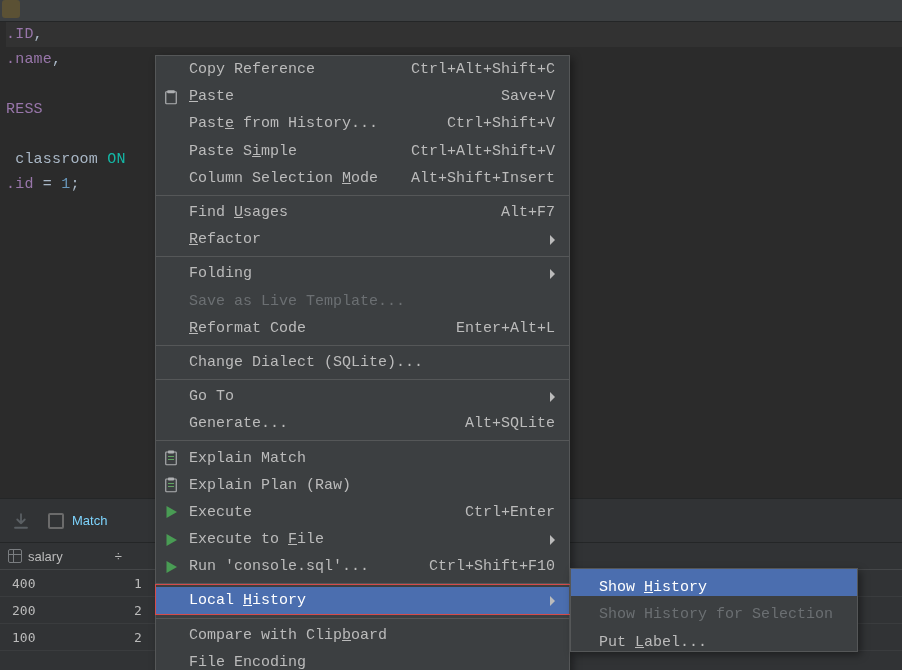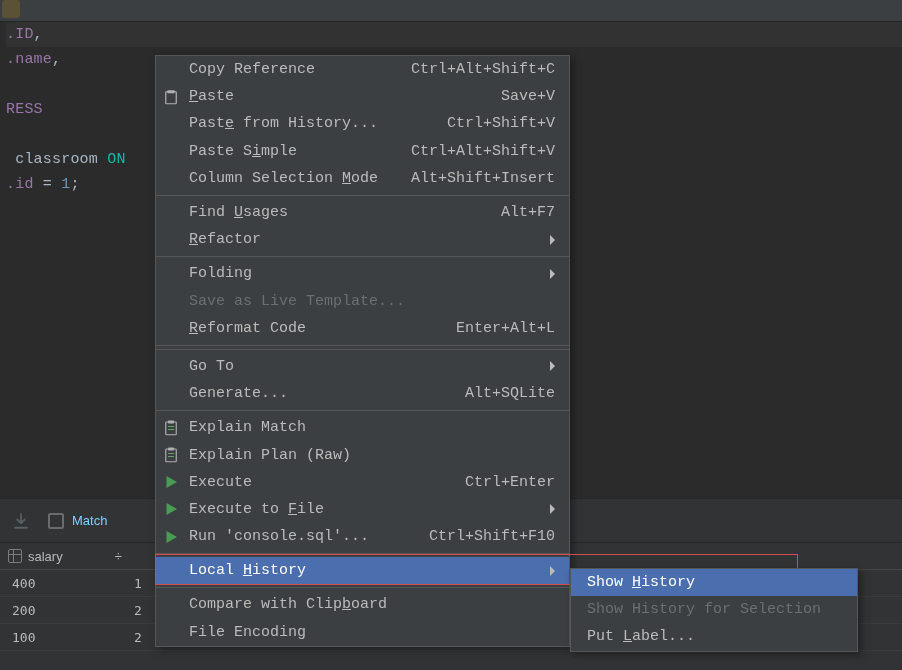--- a/index.html
+++ b/index.html
@@ -123,21 +123,21 @@
   }
   
   .sub {
     position: absolute; top: 568px; left: 570px;
     width: 288px;
     background: #3c3f41;
     border: 1px solid #555758;
     box-shadow: 3px 3px 8px rgba(0,0,0,0.4);
     z-index: 20;
   }
-  .sub .ctx-item { padding-left: 16px; }
+  .sub .ctx-item { padding-left: 28px; align-items: flex-end; }
 </style>
 </head>
 <body>
 
 <div class="toolbar-strip">
   <div class="toolbar-badge"></div>
 </div>
 
 <div class="editor" id="editor"><div class="hl-line"><span class="ident">.ID</span><span class="txt">,</span></div><div><span class="ident">.name</span><span class="txt">,</span></div><div></div><div><span class="ident">RESS</span></div><div></div><div><span class="txt"> classroom </span><span class="kw">ON</span></div><div><span class="ident">.id</span><span class="txt"> = </span><span class="num">1</span><span class="txt">;</span></div></div>
 
@@ -210,20 +210,23 @@
       <span class="arrow"></span>
     </div>
     <div class="ctx-item disabled">
       <span class="label">Save as Live Template...</span>
     </div>
     <div class="ctx-item">
       <span class="label"><u>R</u>eformat Code</span>
       <span class="shortcut">Enter+Alt+L</span>
     </div>
     <div class="sep"></div>
+    <div class="ctx-item">
+      <span class="label">Change Dialect (SQLite)...</span>
+    </div>
     <div class="sep"></div>
     <div class="ctx-item">
       <span class="label">Go To</span>
       <span class="arrow"></span>
     </div>
     <div class="ctx-item">
       <span class="label">Generate...</span>
       <span class="shortcut">Alt+SQLite</span>
     </div>
     <div class="sep"></div>

